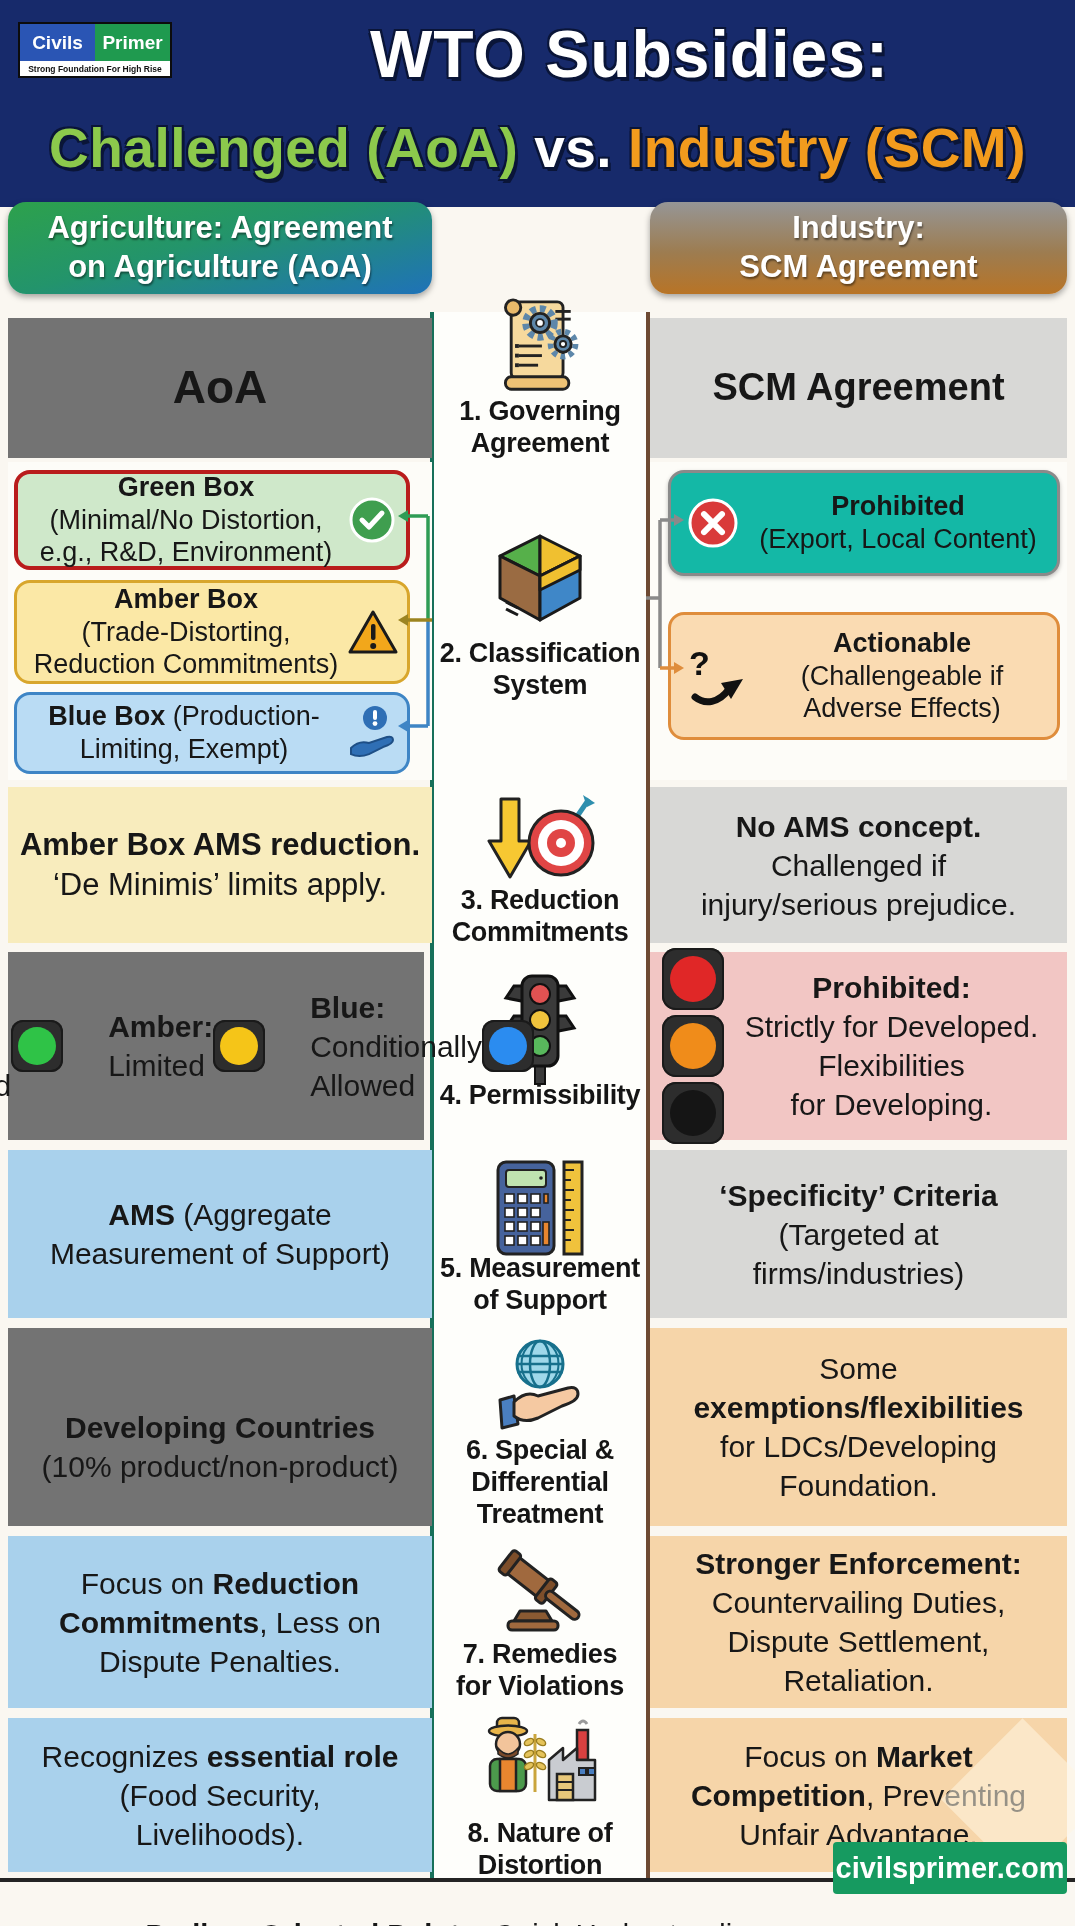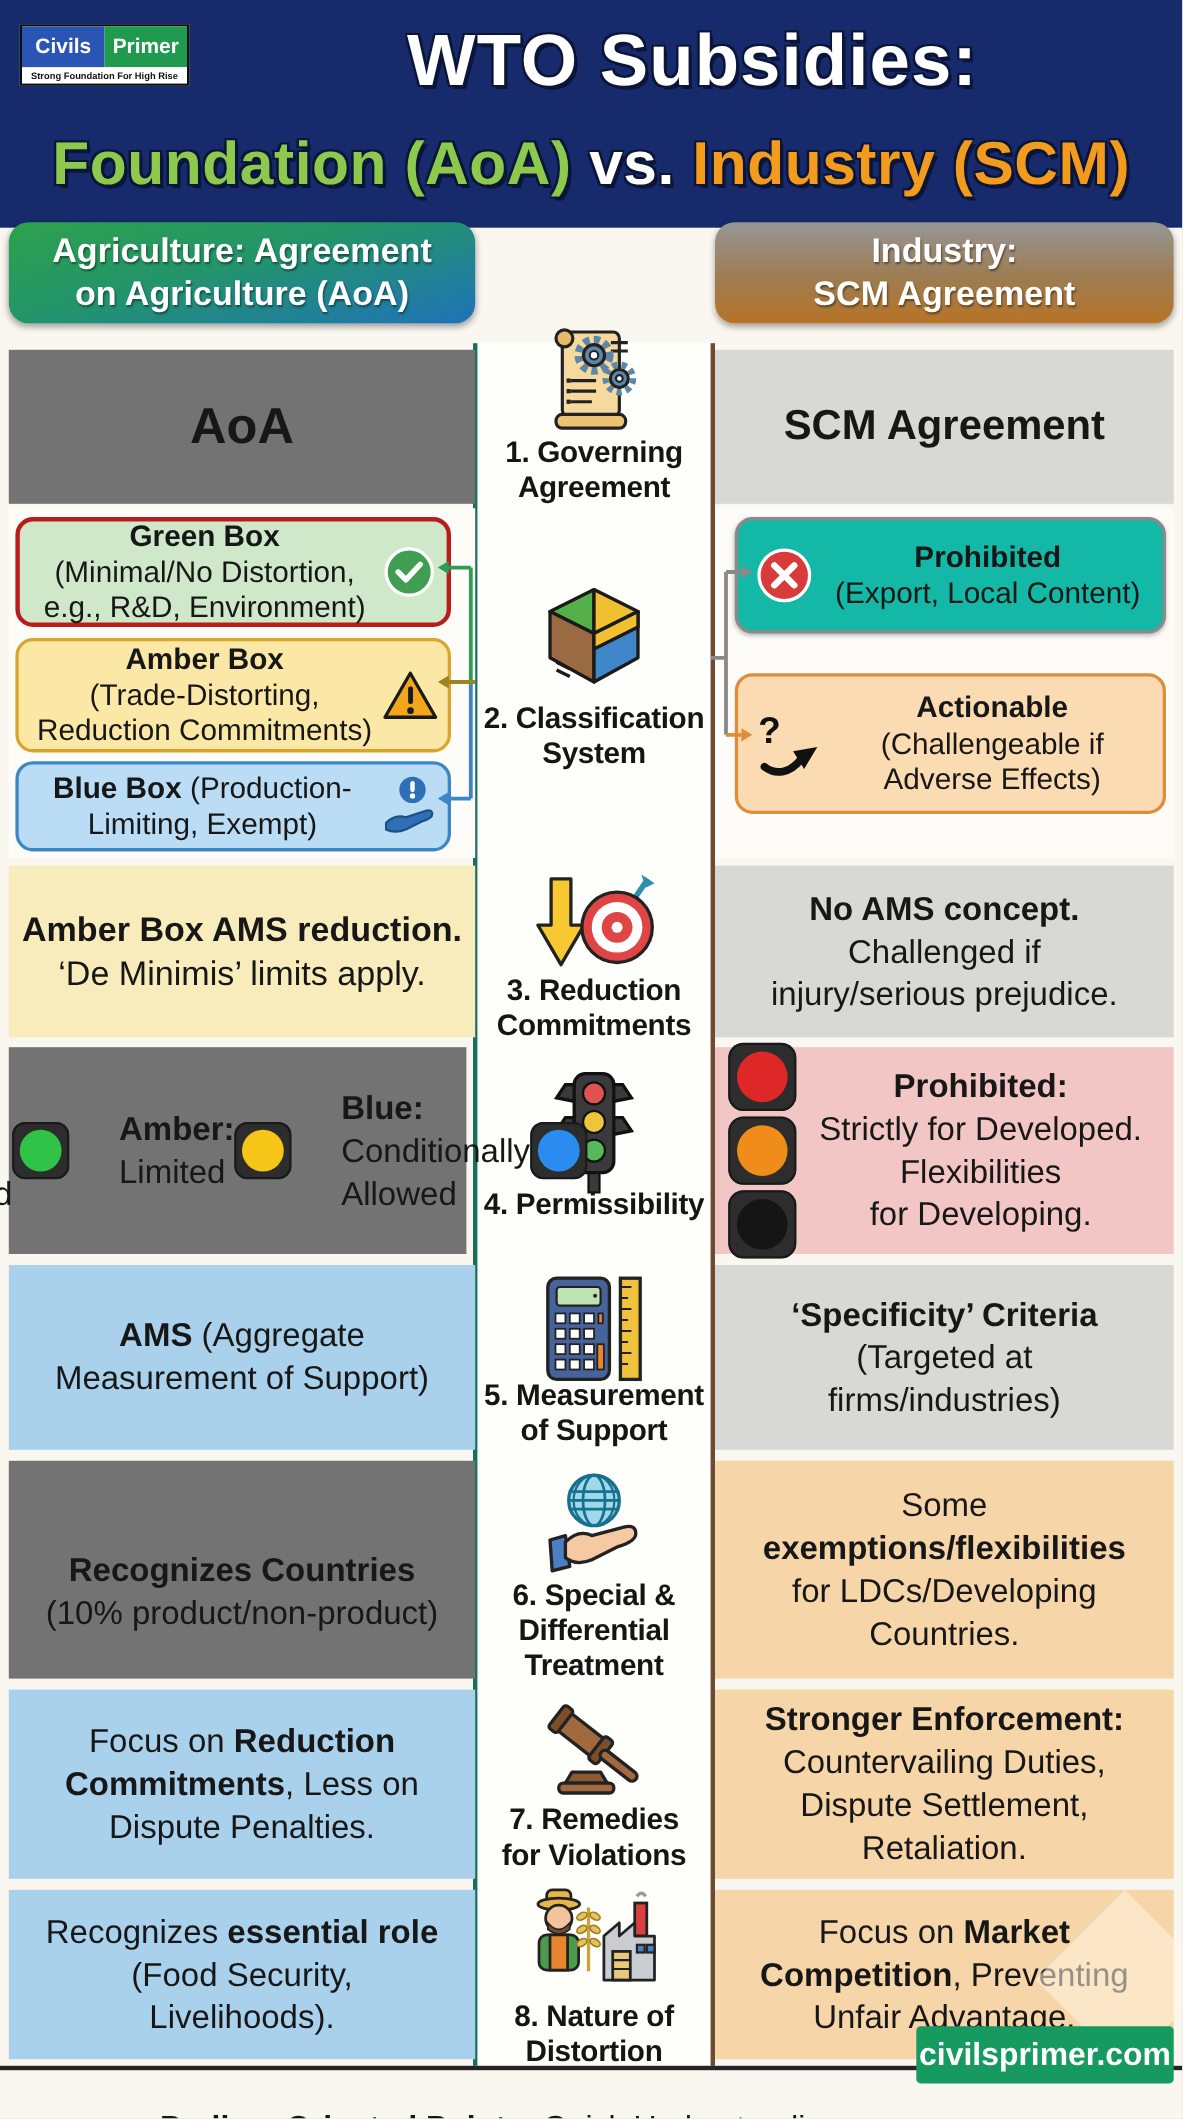--- a/index.html
+++ b/index.html
@@ -83,21 +83,21 @@
   <div class="hdr">
     <div class="logo">
       <div class="logo-row">
         <span class="logo-civils">Civils</span>
         <span class="logo-primer">Primer</span>
       </div>
       <div class="logo-tag">Strong Foundation For High Rise</div>
     </div>
     <div class="hdr-title">WTO Subsidies:</div>
     <div class="hdr-sub">
-      <span class="sub-green">Foundation (AoA)</span><span class="sub-mid"> vs. </span><span class="sub-orange">Industry (SCM)</span>
+      <span class="sub-green">Challenged (AoA)</span><span class="sub-mid"> vs. </span><span class="sub-orange">Industry (SCM)</span>
     </div>
   </div>
 
   <div class="colhdr colhdr-left">Agriculture: Agreement
 on Agriculture (AoA)</div>
   <div class="colhdr colhdr-right">Industry:
 SCM Agreement</div>
 
   <div class="strip">
 
@@ -323,21 +323,21 @@
       <span class="l4-text"><b>Blue:</b><span> Conditionally Allowed</span></span>
       <span class="light-sq"><span class="light-dot" style="background: rgb(43, 140, 240);"></span></span>
     </div>
   </div>
 
   <div class="cell bg-lblue" style="left:8px;top:1150px;width:424px;height:168px;">
     <span><b>AMS</b><span> (Aggregate</span><br><span>Measurement of Support)</span></span>
   </div>
 
   <div class="cell bg-lgreen" style="left:8px;top:1328px;width:424px;height:198px;">
-    <span><br><b>Recognizes Countries</b><span></span><br><span>(10% product/non-product)</span></span>
+    <span><br><b>Developing Countries</b><span></span><br><span>(10% product/non-product)</span></span>
   </div>
 
   <div class="cell bg-lblue" style="left:8px;top:1536px;width:424px;height:172px;">
     <span><span>Focus on </span><b>Reduction</b><br><b>Commitments</b><span>, Less on</span><br><span>Dispute Penalties.</span></span>
   </div>
 
   <div class="cell bg-lblue" style="left:8px;top:1718px;width:424px;height:154px;">
     <span><span>Recognizes </span><b>essential role</b><span></span><br><span>(Food Security,</span><br><span>Livelihoods).</span></span>
   </div>
 
@@ -390,21 +390,21 @@
       <span class="light-sq"><span class="light-dot" style="background: rgb(21, 21, 21);"></span></span>
     </div>
     <div style="flex:1;text-align:center;padding-right:8px;"><b>Prohibited:</b><span></span><br><span>Strictly for Developed.</span><br><span>Flexibilities</span><br><span>for Developing.</span></div>
   </div>
 
   <div class="cell bg-gray" style="left:650px;top:1150px;width:417px;height:168px;">
     <span><b>‘Specificity’ Criteria</b><span></span><br><span>(Targeted at</span><br><span>firms/industries)</span></span>
   </div>
 
   <div class="cell bg-peach" style="left:650px;top:1328px;width:417px;height:198px;">
-    <span><span>Some</span><br><span></span><b>exemptions/flexibilities</b><span></span><br><span>for LDCs/Developing</span><br><span>Countries.</span></span>
+    <span><span>Some</span><br><span></span><b>exemptions/flexibilities</b><span></span><br><span>for LDCs/Developing</span><br><span>Foundation.</span></span>
   </div>
 
   <div class="cell bg-peach" style="left:650px;top:1536px;width:417px;height:172px;">
     <span><b>Stronger Enforcement:</b><span></span><br><span>Countervailing Duties,</span><br><span>Dispute Settlement,</span><br><span>Retaliation.</span></span>
   </div>
 
   <div class="cell bg-peach" style="left:650px;top:1718px;width:417px;height:154px;">
     <span><span>Focus on </span><b>Market</b><br><b>Competition</b><span>, Preventing</span><br><span>Unfair Advantage.</span></span>
   </div>
 

